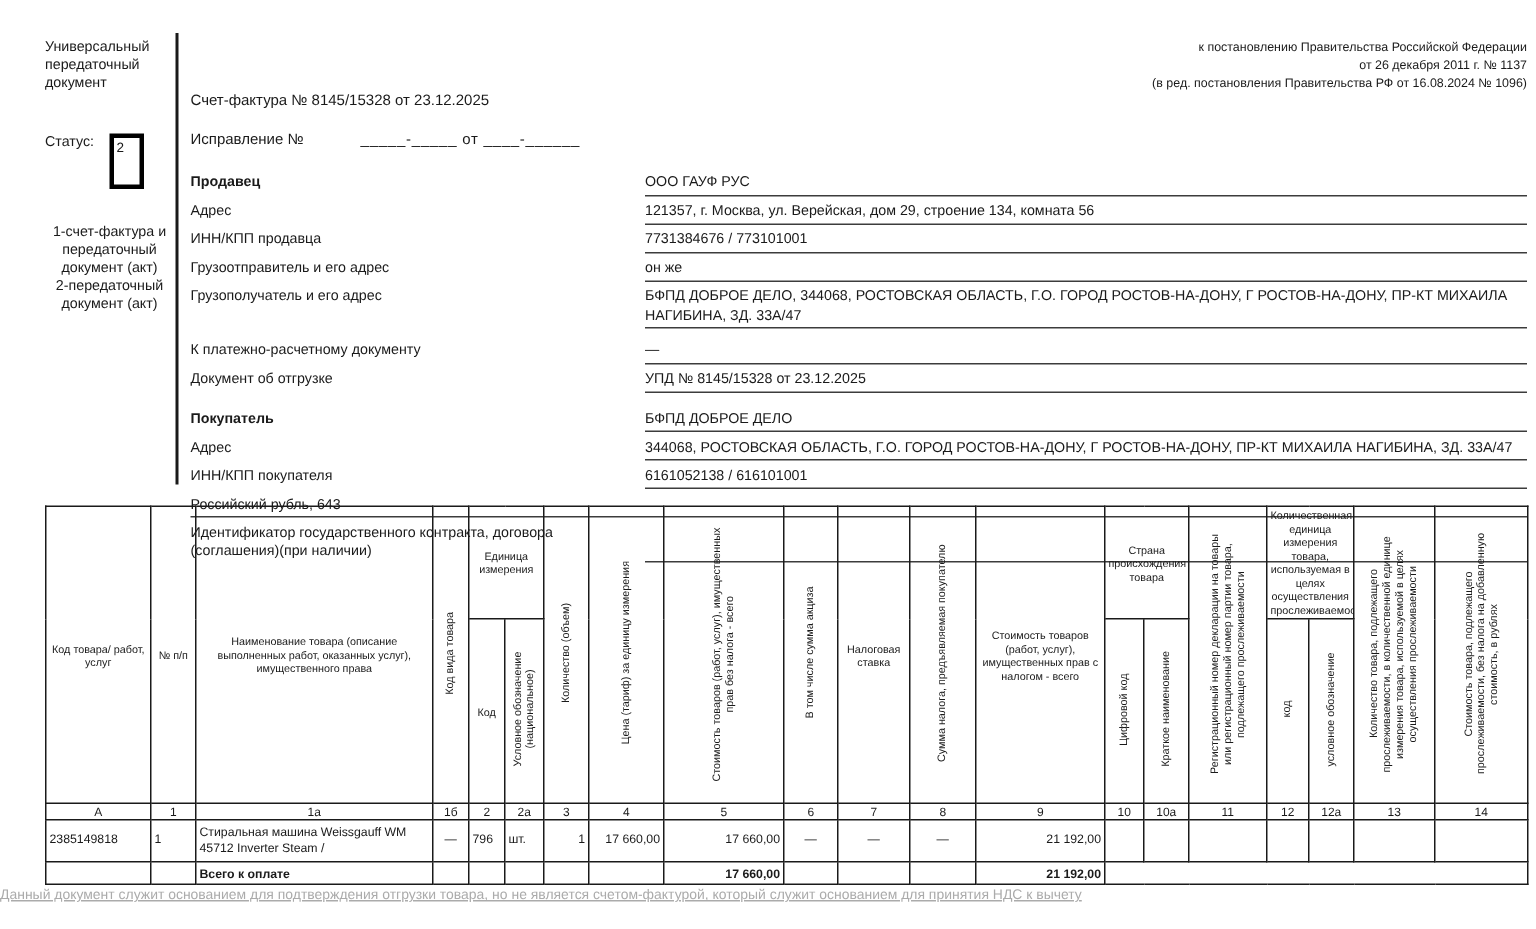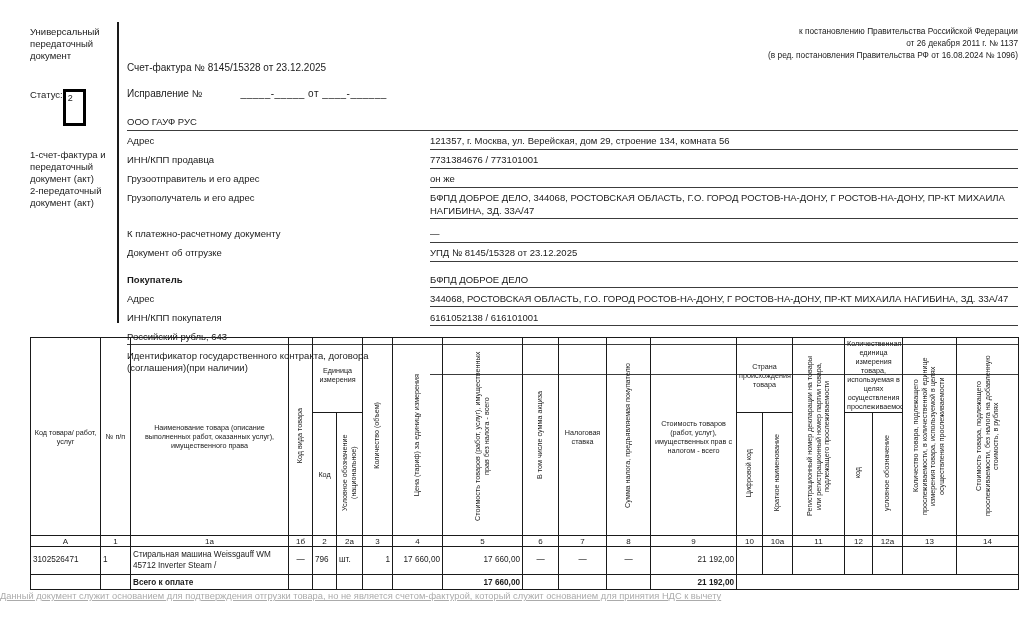--- a/index.html
+++ b/index.html
@@ -3,23 +3,23 @@
 <meta charset="utf-8">
 <style>
   html,body{margin:0;padding:0;}
   body{
     width:1024px;height:619px;background:#ffffff;position:relative;overflow:hidden;
     font-family:"Liberation Sans", sans-serif;color:#1a1a1a;
     -webkit-font-smoothing:antialiased;
   }
   
   .sidebar{position:absolute;left:30px;top:26px;width:86px;font-size:9.5px;line-height:12px;}
-  .status-row{margin-top:27px;display:flex;align-items:flex-start;}
+  .status-row{margin-top:27px;display:flex;align-items:flex-start;gap:10px;}
   .status-box{border:3px solid #000;width:15px;height:30px;font-size:9px;line-height:10px;padding:1px 0 0 2px;box-sizing:content-box;}
-  .legend{margin-top:23px;}
+  .legend{margin-top:23px;text-align:center;}
   .vline{position:absolute;left:117px;top:22px;width:2px;height:301px;background:#1a1a1a;}
   
   .appendix{position:absolute;right:6px;top:26px;width:430px;text-align:right;font-size:8.3px;line-height:1.42;}
   
   .formarea{position:absolute;left:127px;top:30px;width:891px;}
   .invline{font-size:10px;margin-top:32px;}
   .corrline{font-size:10px;margin-top:15px;display:flex;}
   .corr-blank{margin-left:38px;letter-spacing:.5px;}
   .frows{margin-top:17px;}
   .frow{display:flex;margin-bottom:4.5px;min-height:13px;}
@@ -67,20 +67,21 @@
 </div>
 
 <div class="formarea">
   <div class="invline">Счет-фактура № 8145/15328 от 23.12.2025</div>
   <div class="corrline">
     <span>Исправление №</span>
     <span class="corr-blank">_____-_____ от ____-______</span>
   </div>
   <div class="frows" id="form-rows">
       <div class="frow bold">
+        <div class="lbl">Продавец</div>
         <div class="val">ООО ГАУФ РУС</div>
       </div>
       <div class="frow">
         <div class="lbl">Адрес</div>
         <div class="val">121357, г. Москва, ул. Верейская, дом 29, строение 134, комната 56</div>
       </div>
       <div class="frow">
         <div class="lbl">ИНН/КПП продавца</div>
         <div class="val">7731384676 / 773101001</div>
       </div>
@@ -191,21 +192,21 @@
         <td>10а</td>
         <td>11</td>
         <td>12</td>
         <td>12а</td>
         <td>13</td>
         <td>14</td>
       </tr>
   </thead>
   <tbody id="table-body">
       <tr class="data">
-        <td class="al">3102526471</td>
+        <td class="al">2385149818</td>
         <td class="al">1</td>
         <td class="al">Стиральная машина Weissgauff WM 45712 Inverter Steam /</td>
         <td class="ac">—</td>
         <td class="al">796</td>
         <td class="al">шт.</td>
         <td class="ar">1</td>
         <td class="ar">17 660,00</td>
         <td class="ar">17 660,00</td>
         <td class="ac">—</td>
         <td class="ac">—</td>

